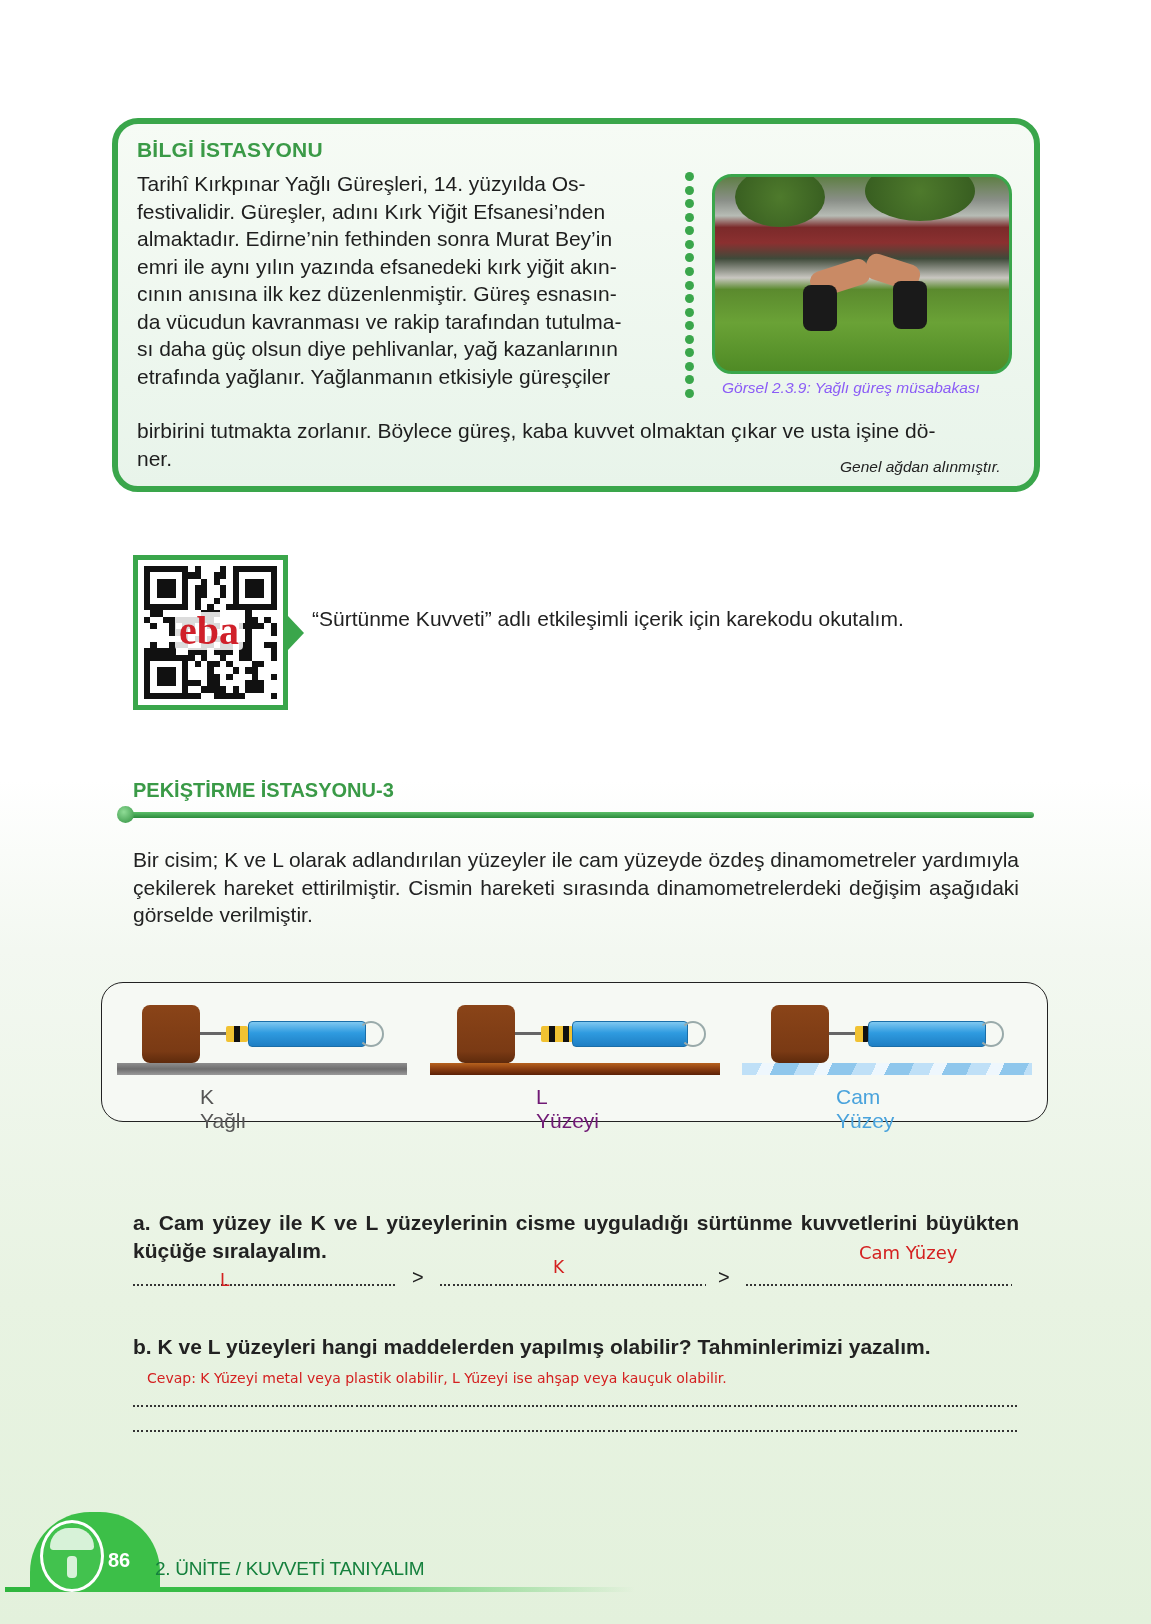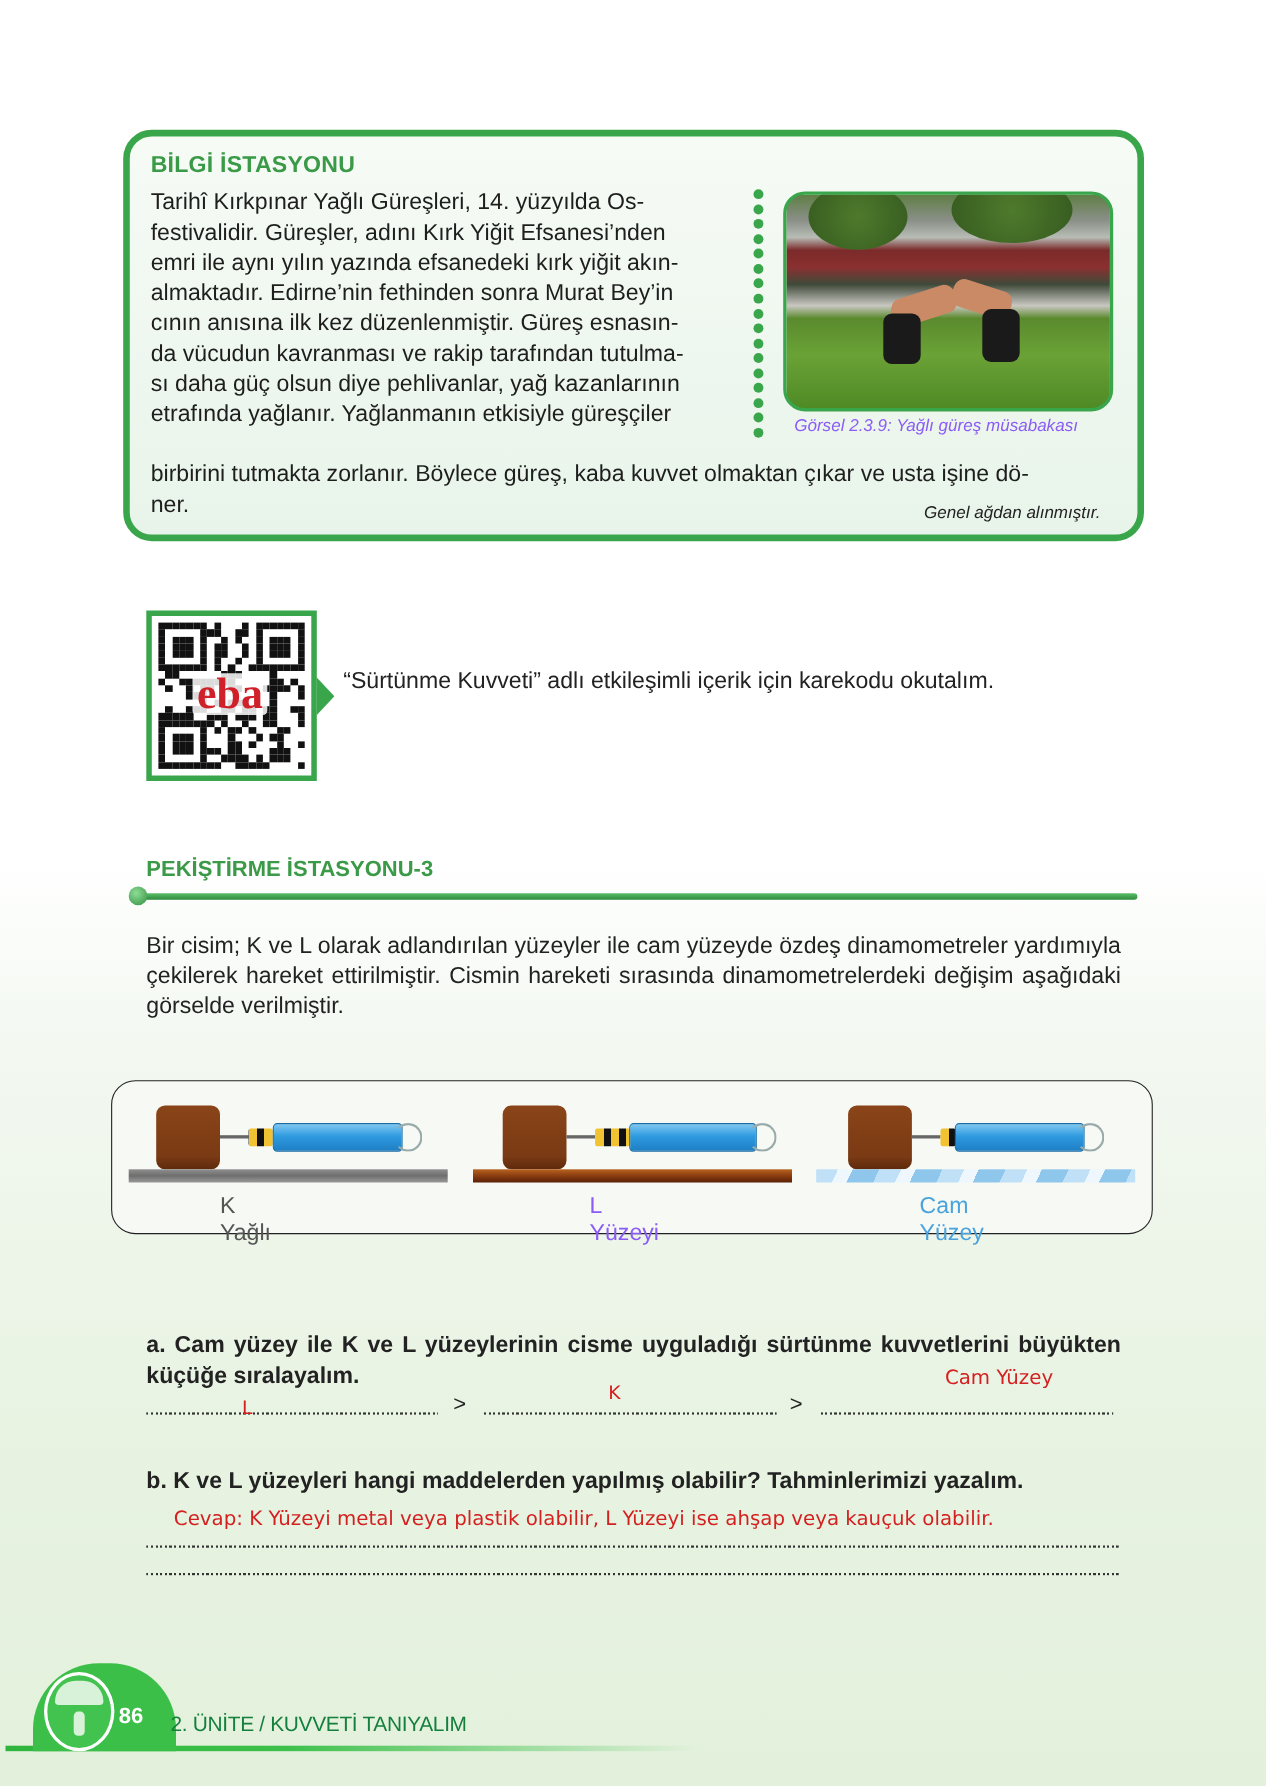--- a/index.html
+++ b/index.html
@@ -186,22 +186,22 @@
   }
 </style>
 </head>
 <body>
 
 <div class="abs info-box"></div>
 <div class="abs info-title">BİLGİ İSTASYONU</div>
 <div class="abs info-text">
   <span>Tarihî Kırkpınar Yağlı Güreşleri, 14. yüzyılda Os-</span>
   <span>festivalidir. Güreşler, adını Kırk Yiğit Efsanesi’nden</span>
+  <span>almaktadır. Edirne’nin fethinden sonra Murat Bey’in</span>
   <span>emri ile aynı yılın yazında efsanedeki kırk yiğit akın-</span>
-  <span>almaktadır. Edirne’nin fethinden sonra Murat Bey’in</span>
   <span>cının anısına ilk kez düzenlenmiştir. Güreş esnasın-</span>
   <span>da vücudun kavranması ve rakip tarafından tutulma-</span>
   <span>sı daha güç olsun diye pehlivanlar, yağ kazanlarının</span>
   <span>etrafında yağlanır. Yağlanmanın etkisiyle güreşçiler</span>
 </div>
 <div class="abs info-full">
   <div>birbirini tutmakta zorlanır. Böylece güreş, kaba kuvvet olmaktan çıkar ve usta işine dö-</div>
   <div>ner.</div>
 </div>
 <div class="abs dots">
@@ -700,21 +700,21 @@
   <div class="surf-label" style="left:200px;top:1085px;"><span style="color:#555555">K Yağlı</span></div>
 </div>
 
 <div class="rig" style="left:0;top:0;">
   <div class="block" style="left:457px;top:1005px;"></div>
   <div class="hook" style="left:515px;top:1032px;width:26px;"></div>
   <div class="neck" style="left:541px;top:1026px;width:32px;"></div>
   <div class="tube" style="left:572px;top:1021px;width:116px;"></div>
   <div class="ring" style="left:680px;top:1021px;"></div>
   <div class="surface l" style="left:430px;top:1063px;width:290px;"></div>
-  <div class="surf-label" style="left:536px;top:1085px;"><span style="color:#8b5cf6">L Yüzeyi</span></div>
+  <div class="surf-label" style="left:536px;top:1085px;"><span style="color:#701a75">L Yüzeyi</span></div>
 </div>
 
 <div class="rig" style="left:0;top:0;">
   <div class="block" style="left:771px;top:1005px;"></div>
   <div class="hook" style="left:829px;top:1032px;width:26px;"></div>
   <div class="neck" style="left:855px;top:1026px;width:14px;"></div>
   <div class="tube" style="left:868px;top:1021px;width:118px;"></div>
   <div class="ring" style="left:978px;top:1021px;"></div>
   <div class="surface cam" style="left:742px;top:1063px;width:290px;"></div>
   <div class="surf-label" style="left:836px;top:1085px;"><span style="color:#4aa3dc">Cam Yüzey</span></div>
@@ -724,21 +724,21 @@
 <div class="dotline" style="left:133px;top:1284px;width:265px;"></div>
 <div class="gt" style="left:412px;top:1266px;">&gt;</div>
 <div class="dotline" style="left:440px;top:1284px;width:266px;"></div>
 <div class="gt" style="left:718px;top:1266px;">&gt;</div>
 <div class="dotline" style="left:746px;top:1284px;width:266px;"></div>
 <div class="hand" style="left:220px;top:1270px;font-size:17px;">L</div>
 <div class="hand" style="left:553px;top:1257px;font-size:17px;">K</div>
 <div class="hand" style="left:859px;top:1242px;font-size:18px;">Cam Yüzey</div>
 
 <div class="abs q-b">b. K ve L yüzeyleri hangi maddelerden yapılmış olabilir? Tahminlerimizi yazalım.</div>
-<div class="hand" style="left:158px;top:1370px;font-size:18px;">Cevap: K Yüzeyi metal veya plastik olabilir, L Yüzeyi ise ahşap veya kauçuk olabilir.</div>
+<div class="hand" style="left:147px;top:1370px;font-size:14px;">Cevap: K Yüzeyi metal veya plastik olabilir, L Yüzeyi ise ahşap veya kauçuk olabilir.</div>
 <div class="dotline" style="left:133px;top:1405px;width:884px;"></div>
 <div class="dotline" style="left:133px;top:1430px;width:884px;"></div>
 
 <div class="abs foot-line"></div>
 <div class="abs foot-hill"></div>
 <div class="abs foot-badge"></div>
 <div class="abs chute"></div>
 <div class="abs jumper"></div>
 <div class="abs page-num">86</div>
 <div class="abs unit-title">2. ÜNİTE / KUVVETİ TANIYALIM</div>

